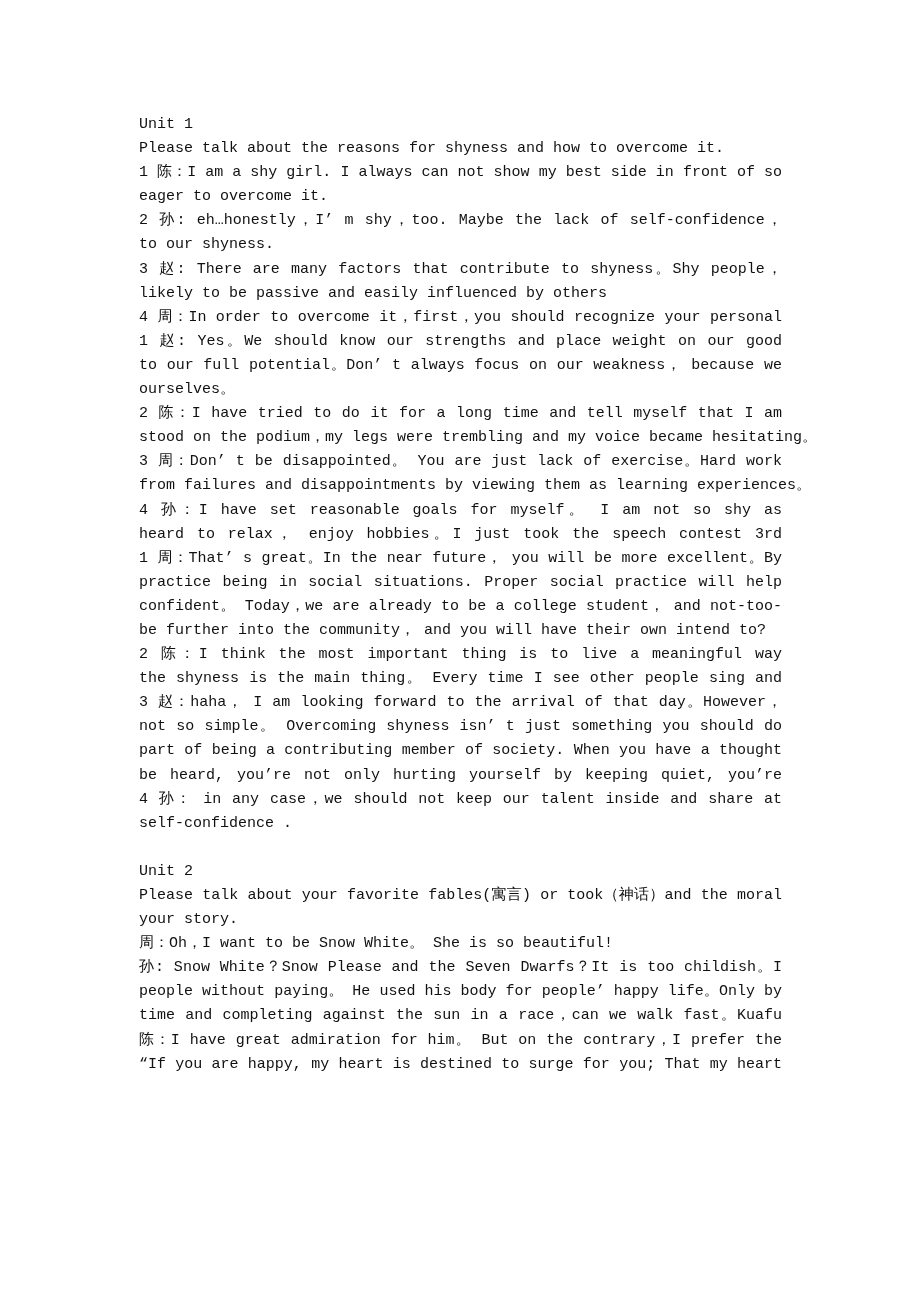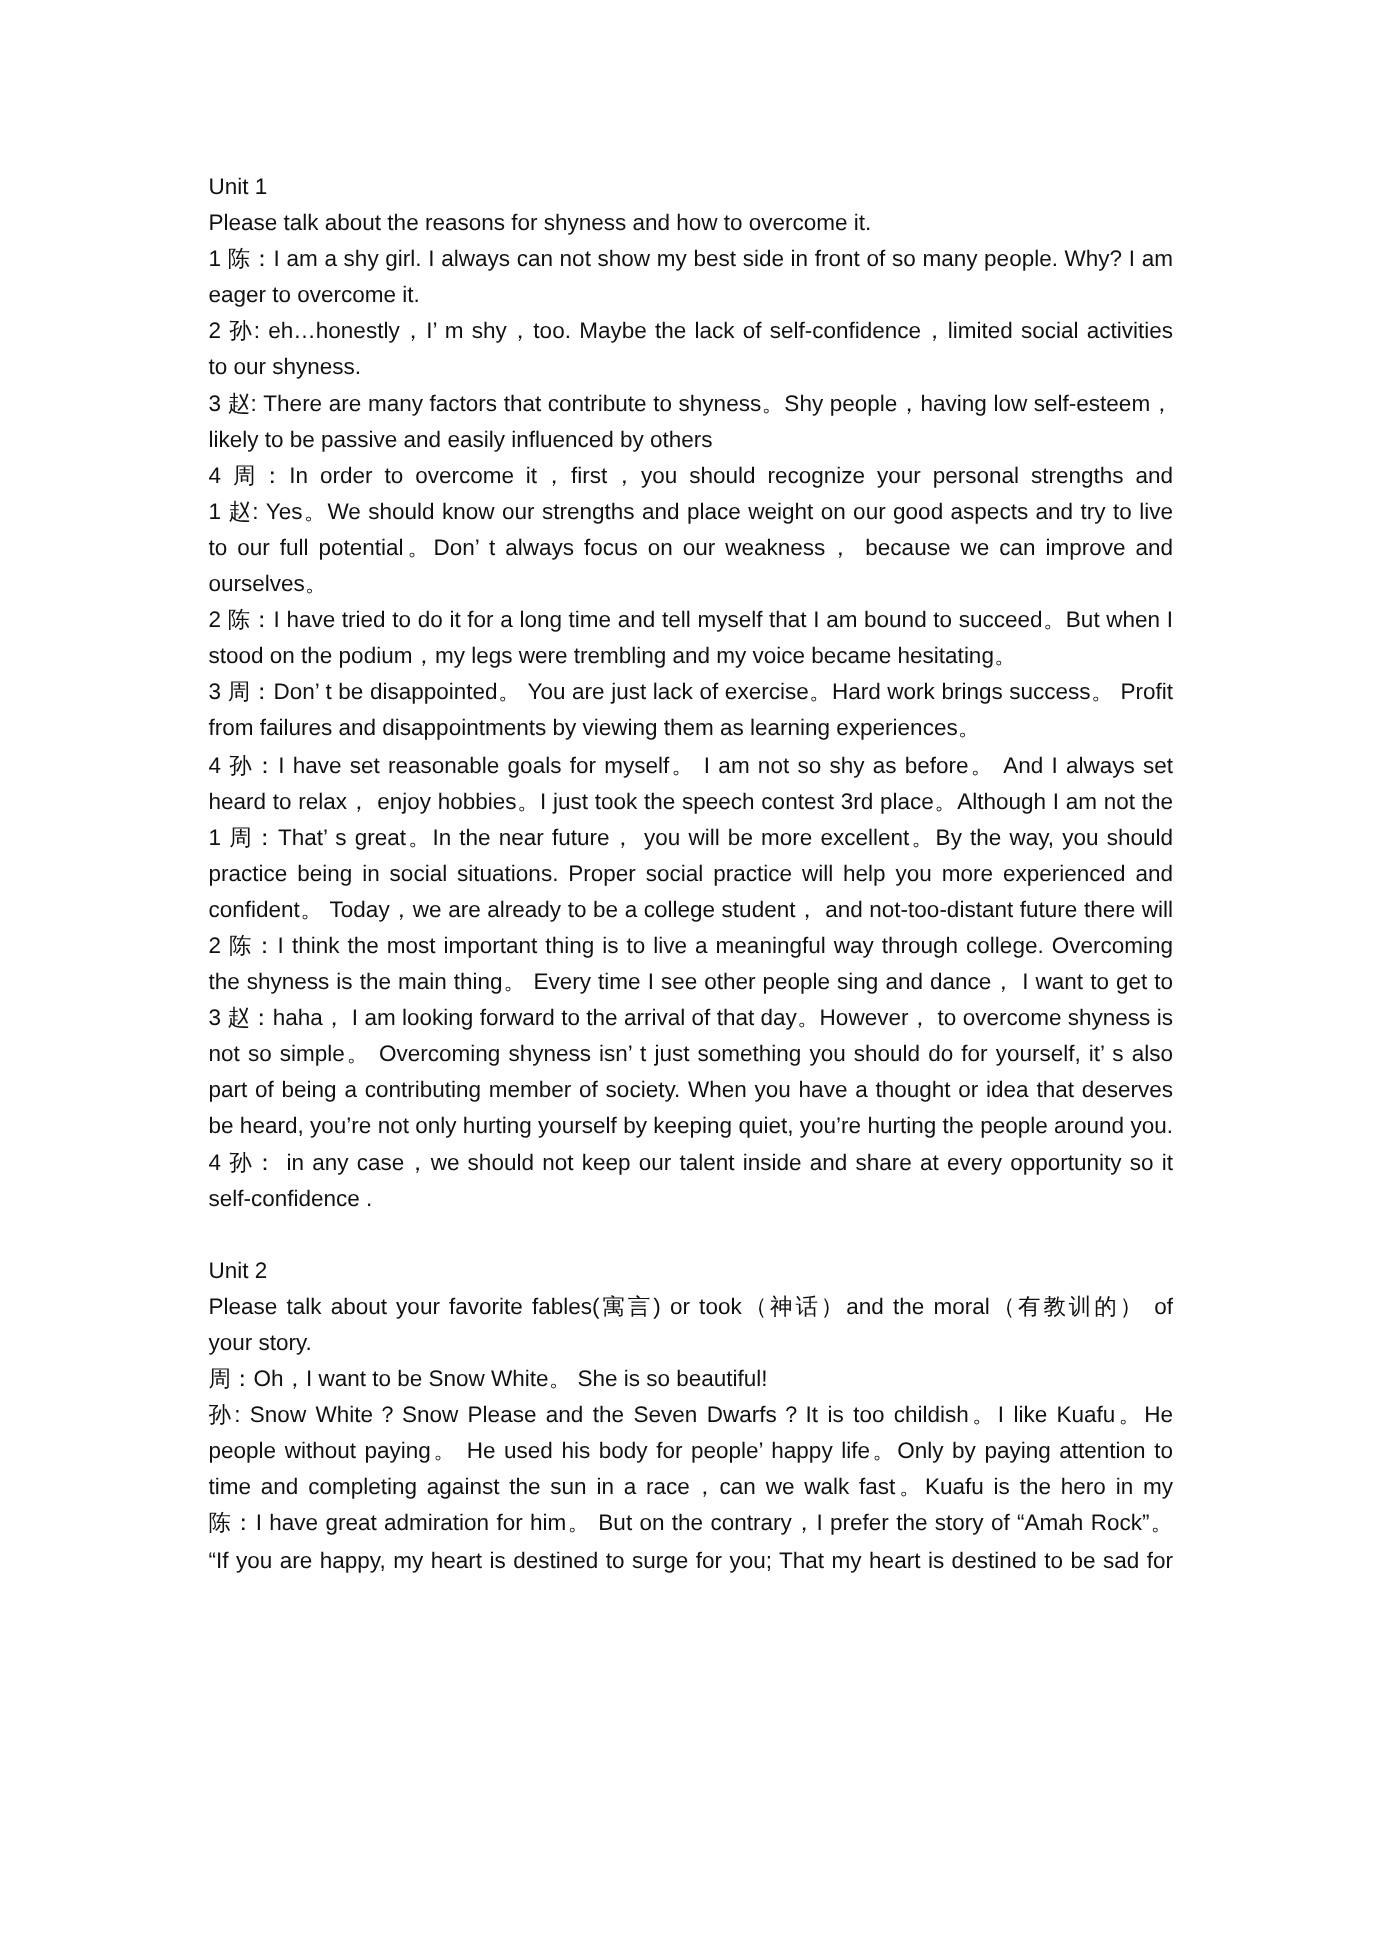--- a/index.html
+++ b/index.html
@@ -2,21 +2,21 @@
 <html><head>
   <meta charset="utf-8">
   <style>
     html, body { margin: 0; padding: 0; background: #ffffff; }
     body { width: 920px; height: 1302px; position: relative; overflow: hidden; }
     .page {
       position: absolute;
       left: 139px;
       top: 113px;
       width: 643px;
-      font-family: Liberation Sans, sans-serif;
+      font-family: Liberation Mono, monospace;
       font-size: 15px;
       color: #111111;
     }
     .line {
       height: 24.1px;
       line-height: 24.1px;
       white-space: nowrap;
       overflow: visible;
     }
     .line.just {
@@ -47,20 +47,21 @@
   <div class="line">ourselves。</div>
   <div class="line just">2 陈：I have tried to do it for a long time and tell myself that I am bound to succeed。But when I</div>
   <div class="line">stood on the podium，my legs were trembling and my voice became hesitating。</div>
   <div class="line just">3 周：Don’ t be disappointed。  You are just lack of exercise。Hard work brings success。  Profit</div>
   <div class="line">from failures and disappointments by viewing them as learning experiences。</div>
   <div class="line just">4 孙：I have set reasonable goals for myself。  I am not so shy as before。  And I always set aside</div>
   <div class="line just">heard to relax，  enjoy hobbies。I just took the speech contest 3rd place。Although I am not the</div>
   <div class="line just">1 周：That’ s great。In the near future，  you will be more excellent。By the way, you should</div>
   <div class="line just">practice being in social situations. Proper social practice will help you more experienced and</div>
   <div class="line just">confident。  Today，we are already to be a college student，  and not-too-distant future there will</div>
+  <div class="line">be further into the community，  and you will have their own intend to?</div>
   <div class="line just">2 陈：I think the most important thing is to live a meaningful way through college. Overcoming</div>
   <div class="line just">the shyness is the main thing。  Every time I see other people sing and dance，  I want to get to</div>
   <div class="line just">3 赵：haha，  I am looking forward to the arrival of that day。However，  to overcome shyness is</div>
   <div class="line just">not so simple。  Overcoming shyness isn’ t just something you should do for yourself, it’ s also</div>
   <div class="line just">part of being a contributing member of society. When you have a thought or idea that deserves to</div>
   <div class="line just">be heard, you’re not only hurting yourself by keeping quiet, you’re hurting the people around you.</div>
   <div class="line just">4 孙：  in any case，we should not keep our talent inside and share at every opportunity so it can</div>
   <div class="line">self-confidence .</div>
 
   <div class="blank"></div>

